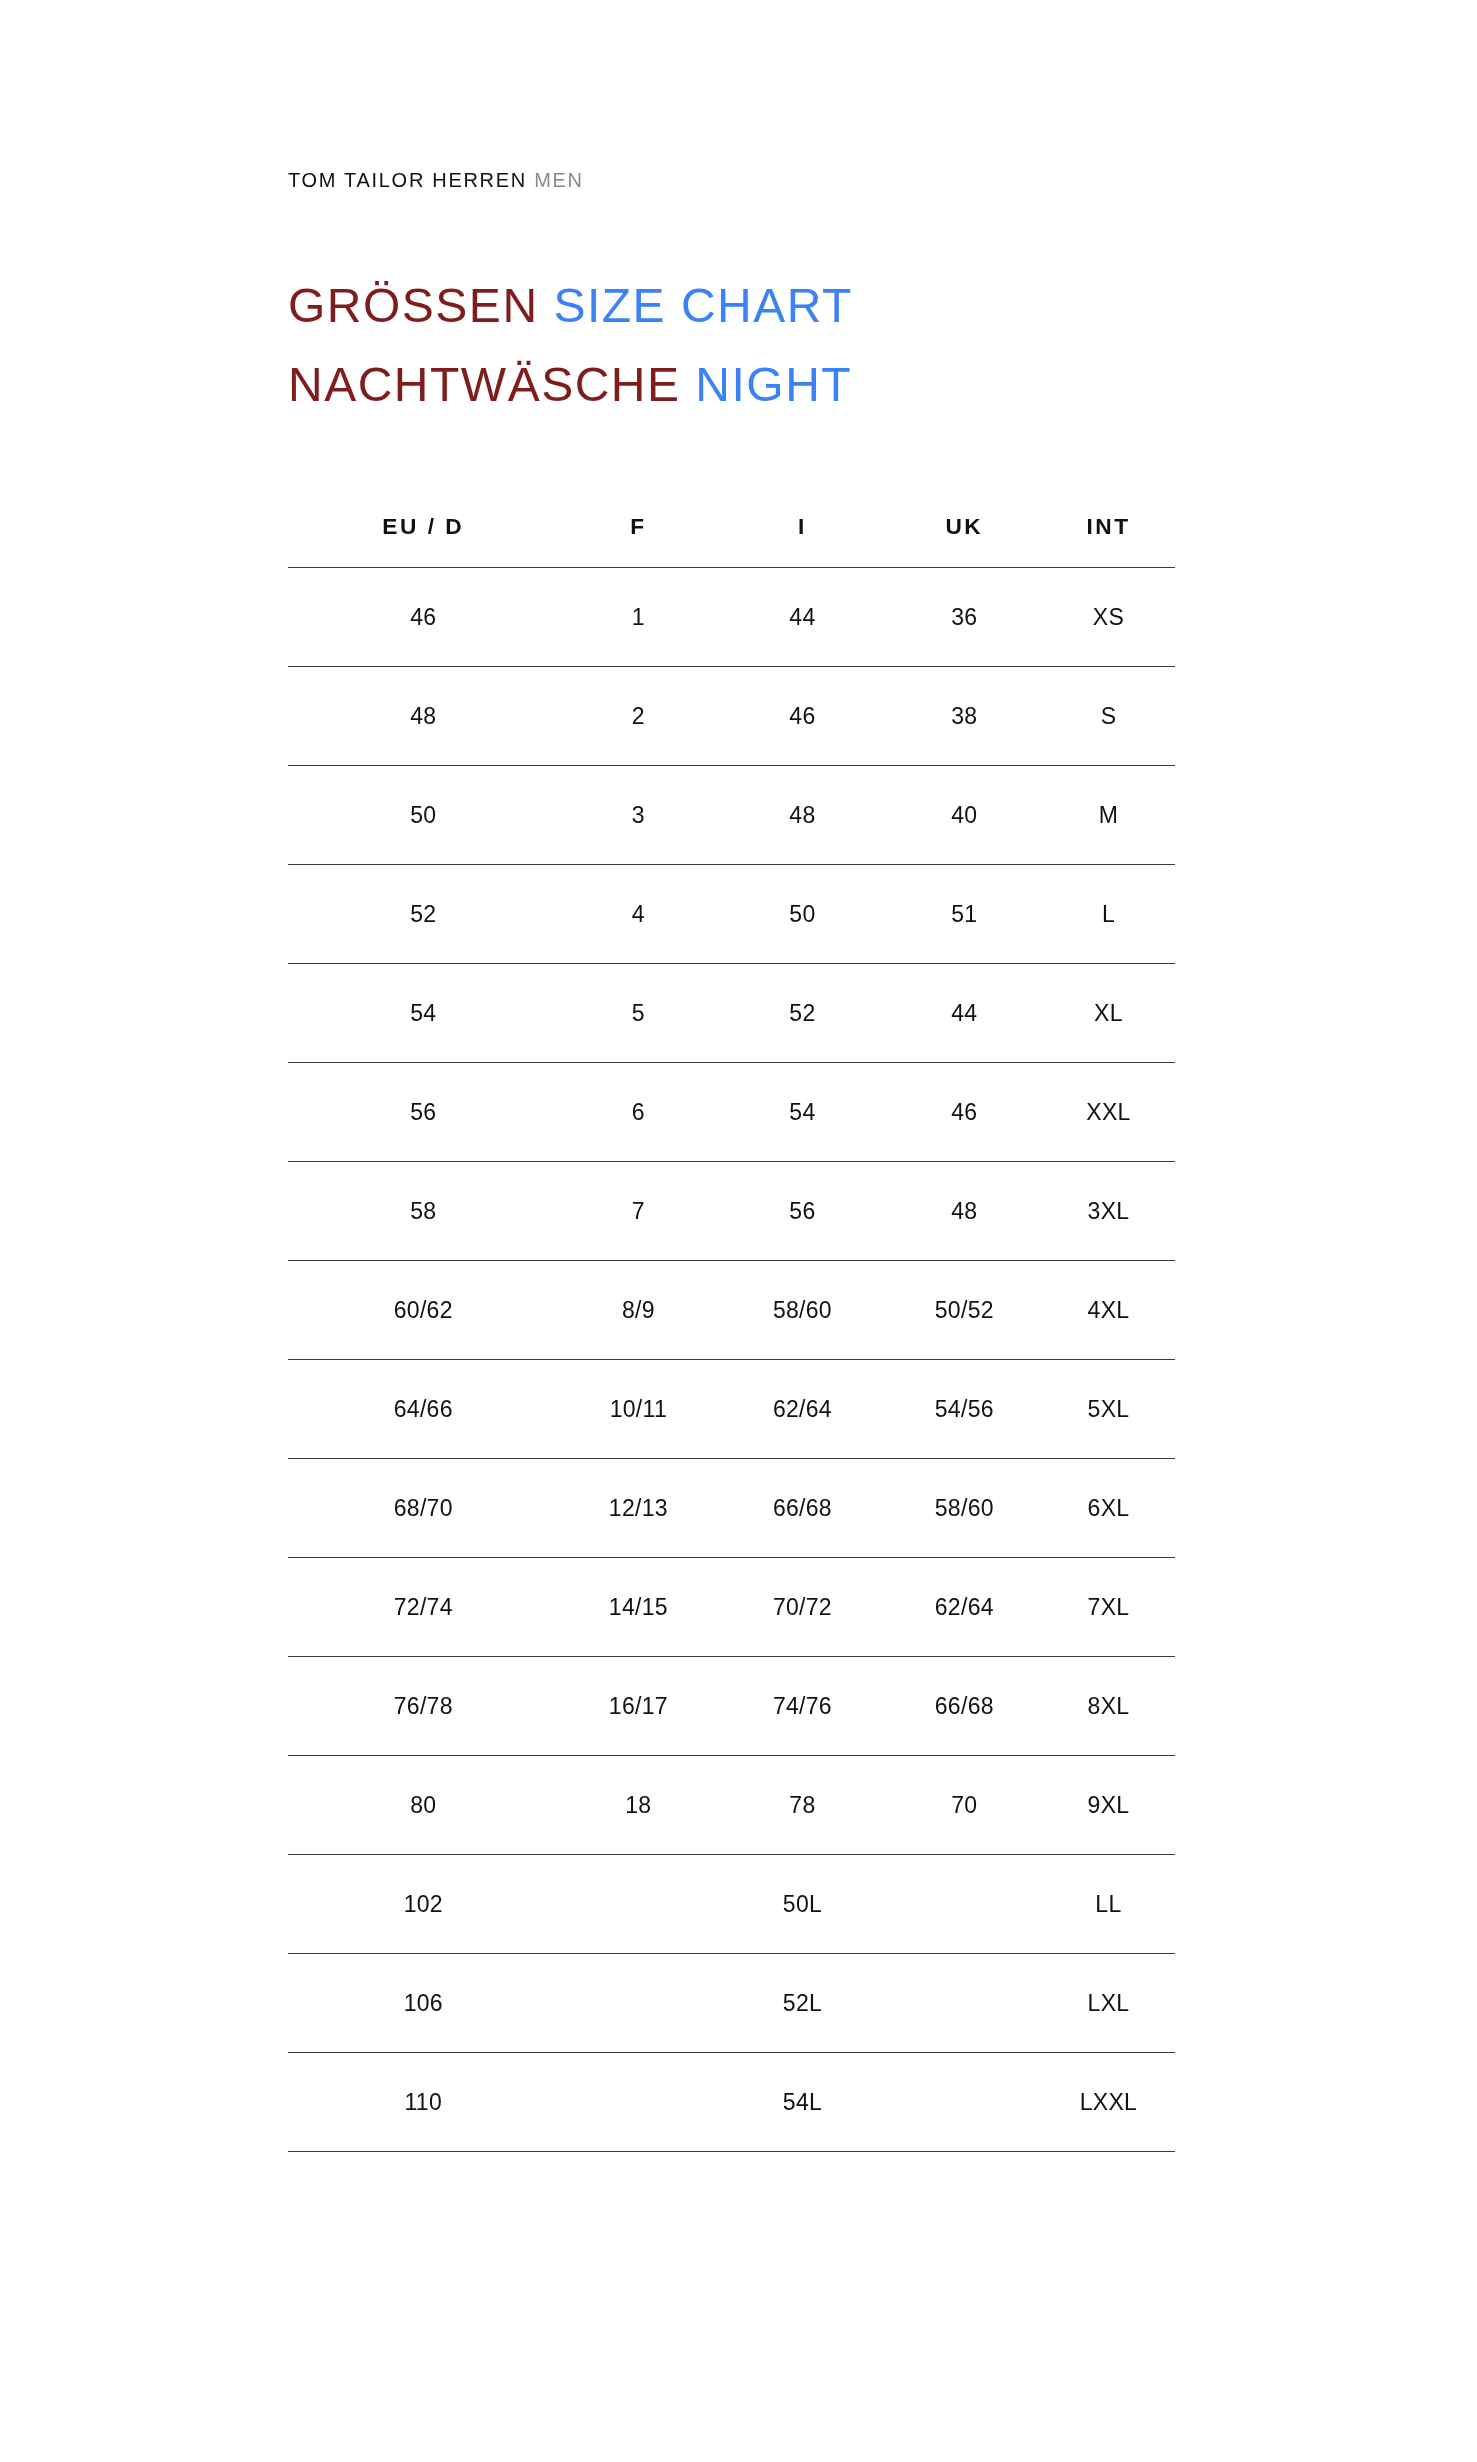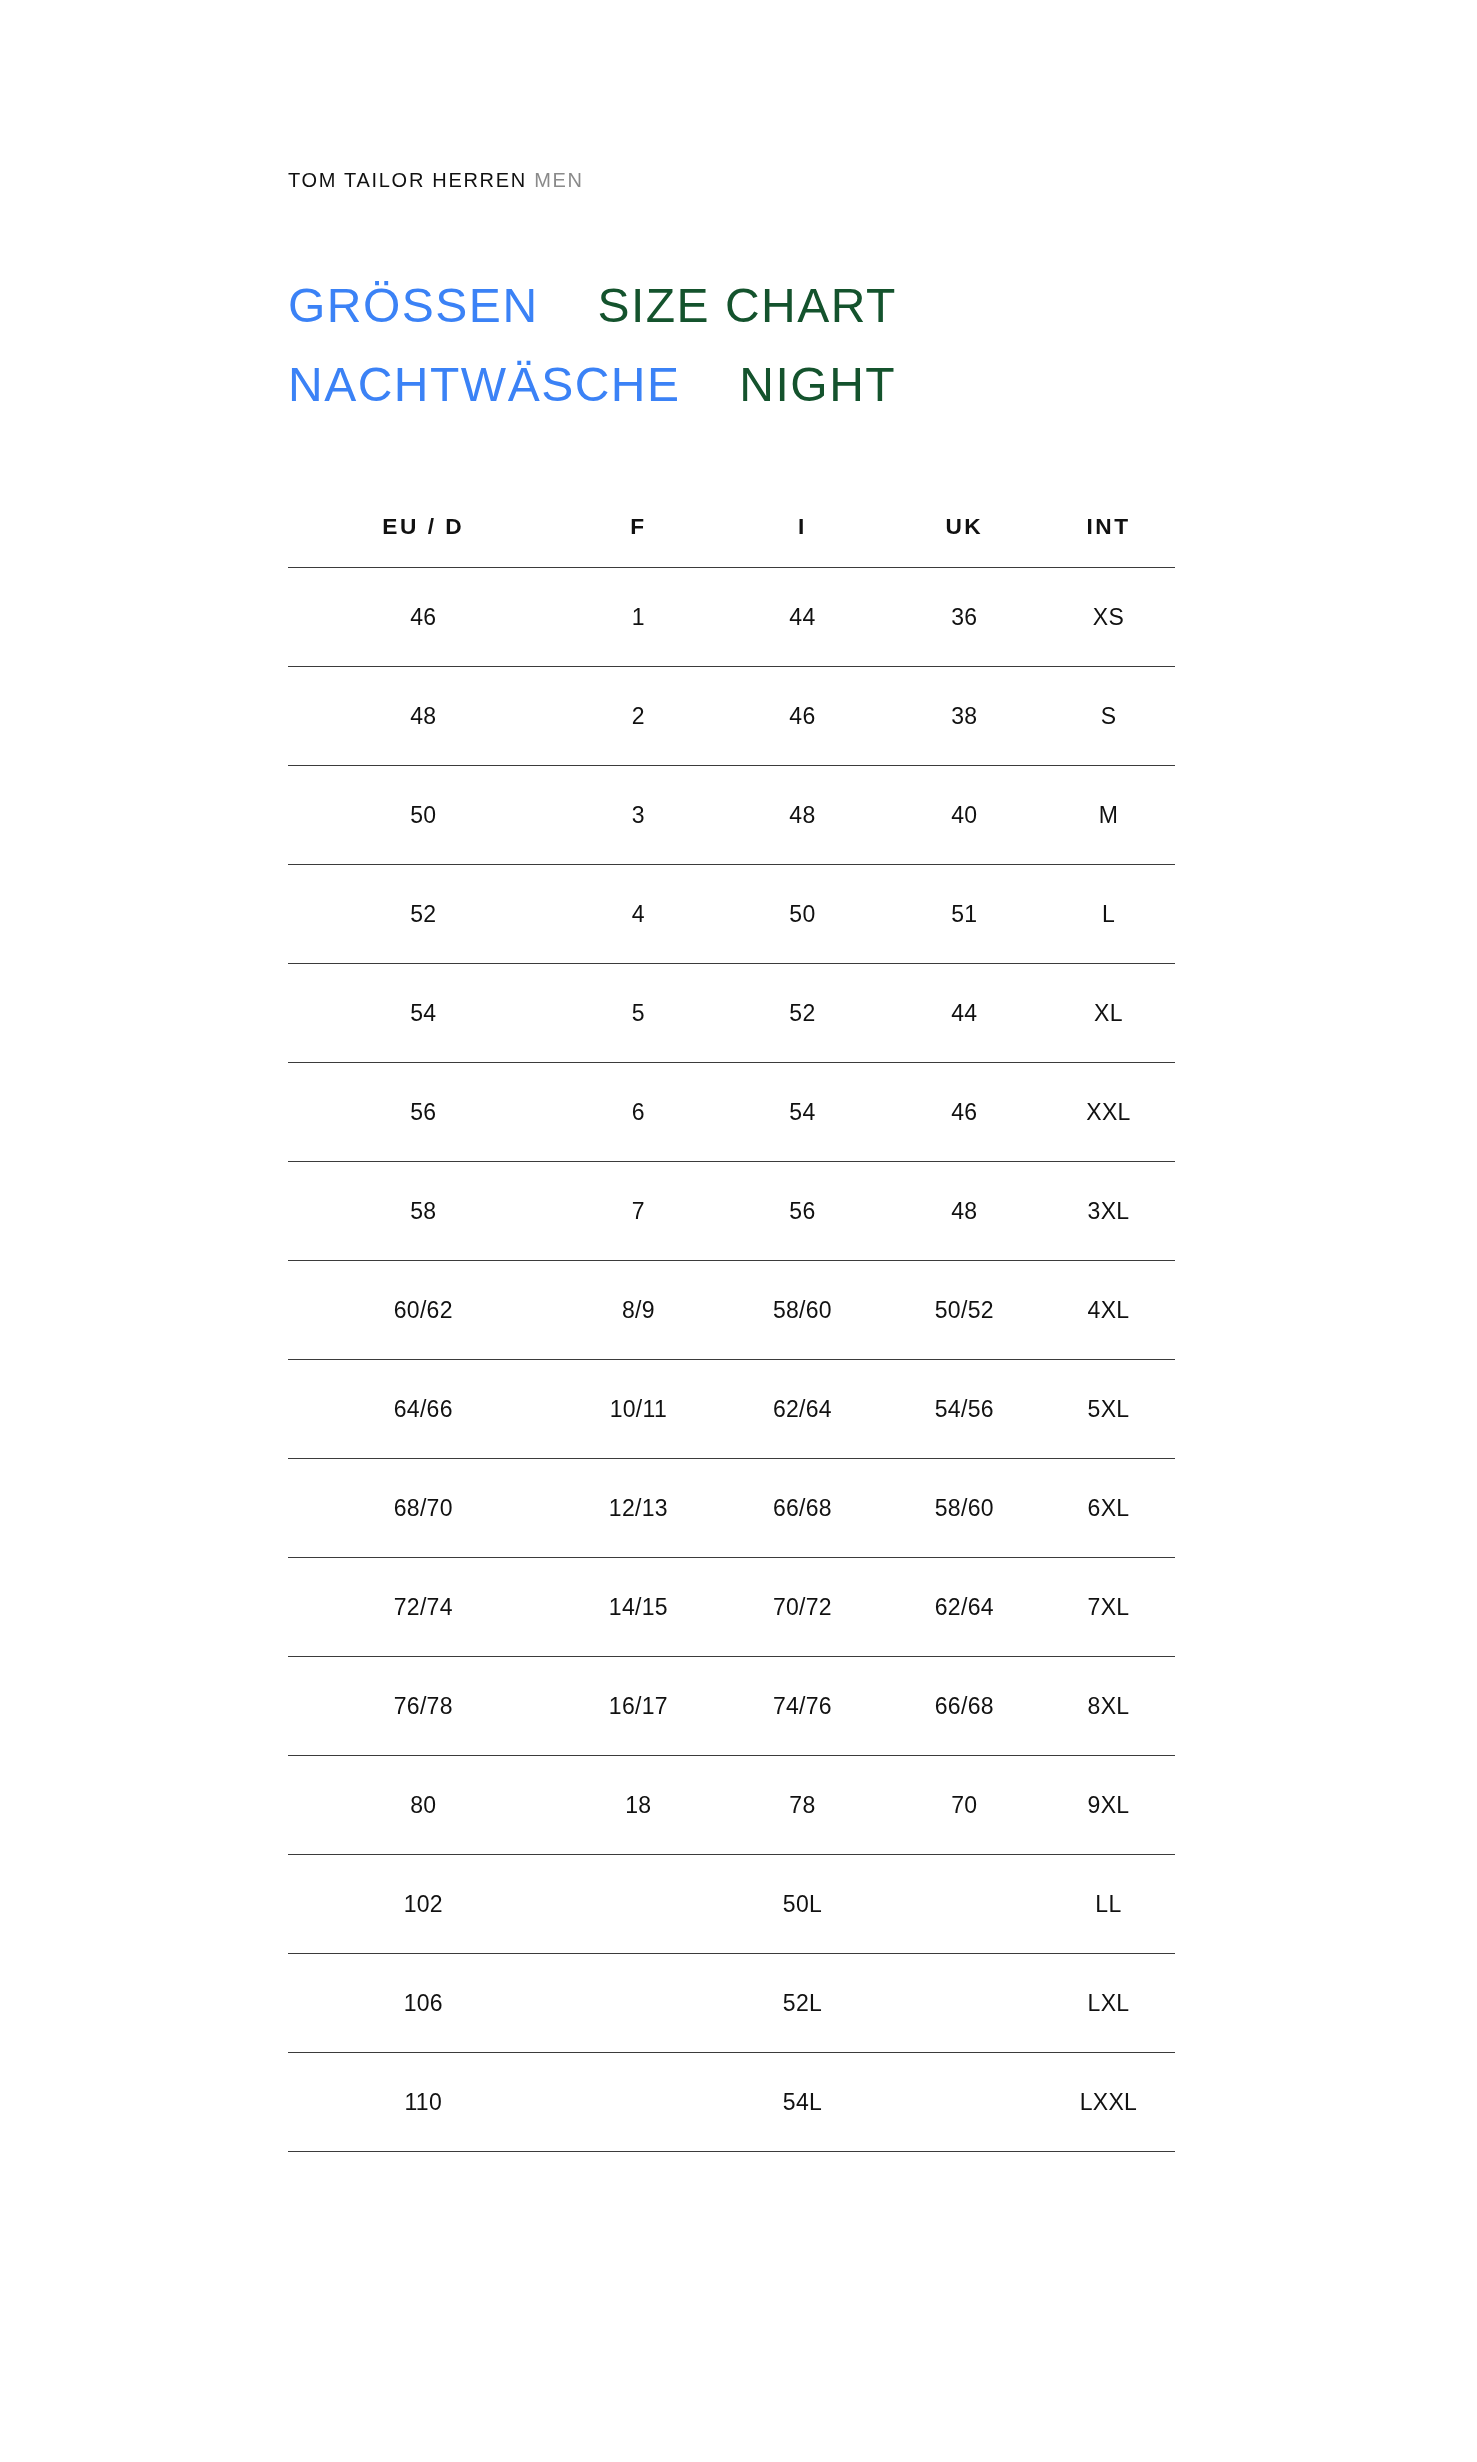--- a/index.html
+++ b/index.html
@@ -44,22 +44,22 @@
     line-height: 1.0;
     white-space: nowrap;
   }
   .title-line {
     font-size: 48px;
     font-weight: 300;
     letter-spacing: 1.5px;
     white-space: nowrap;
   }
   .title-line + .title-line { margin-top: 31px; }
-  .title-line .de { color: #3b82f6; }
-  .title-line .en { color: #14532d; margin-left: 44px; }
+  .title-line .de { color: #7f1d1d; }
+  .title-line .en { color: #3b82f6; }
 
   
   .size-table {
     position: absolute;
     left: 288px;
     top: 512px;
     width: 887px;
     border-collapse: collapse;
     table-layout: fixed;
   }

